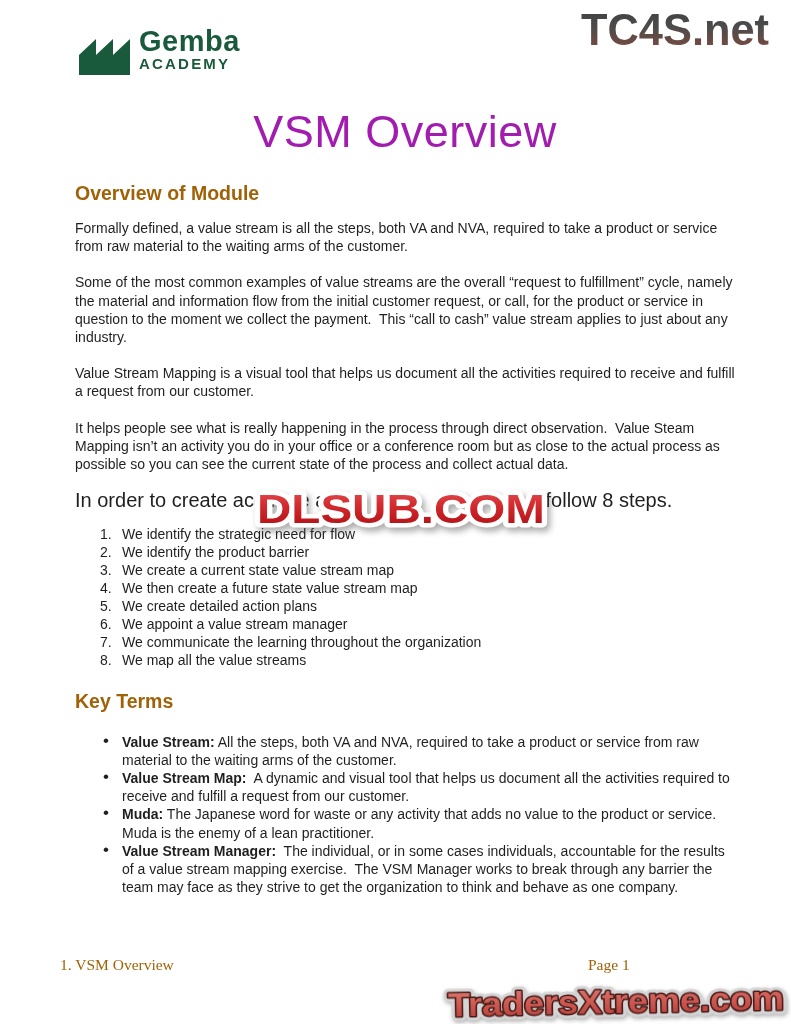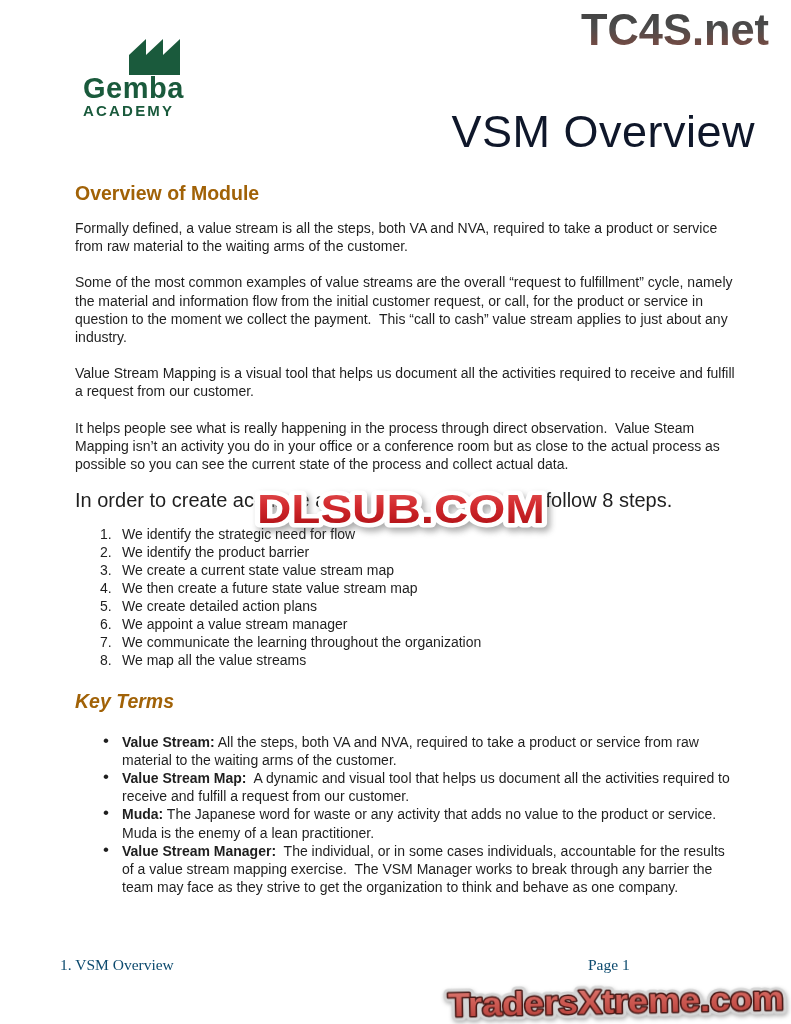--- a/index.html
+++ b/index.html
@@ -4,65 +4,65 @@
 <style>
   * { margin:0; padding:0; box-sizing:border-box; }
   html,body { background:#ffffff; }
   body { font-family:"Liberation Sans", sans-serif; }
   .page {
     position:relative; width:791px; height:1024px; background:#ffffff;
     overflow:hidden; margin:0 auto;
   }
 
   
-  .logo { position:absolute; left:78px; top:25px; display:flex; align-items:flex-end;flex-direction:column; }
+  .logo { position:absolute; left:78px; top:25px; display:flex; align-items:center; }
   .logo-icon { display:block; margin-top:3px; }
   .logo-text { margin-left:5px; color:#1a5a3c; }
   .logo-name { display:block; font-size:29px; font-weight:bold; line-height:27px; letter-spacing:0.5px; }
   .logo-sub  { display:block; font-size:15px; font-weight:bold; letter-spacing:2.2px; line-height:17px; }
 
   
   .wm-tc4s { position:absolute; top:2px; right:18px; }
   .wm-tc4s svg { filter:drop-shadow(0 0 1px rgba(255,255,255,0.9)); }
   .wm-dlsub { position:absolute; left:246px; top:478px; }
   .wm-dlsub svg { filter:drop-shadow(3px 4px 3px rgba(70,70,70,0.45)); }
   .wm-traders { position:absolute; left:442px; top:980px; transform:rotate(-1.2deg); }
   .wm-traders svg { filter:drop-shadow(1px 2px 2px rgba(0,0,0,0.3)); }
   .wm-text { font-family:"Liberation Sans", sans-serif; font-weight:bold; }
 
   
   .content { padding-top:106px; margin-left:75px; width:660px; color:#1f1f1f; }
   h1.doc-title {
-    font-size:45px; font-weight:400; line-height:52px; text-align:right;
-    color:#0f172a; letter-spacing:0.5px; width:700px; margin-left:-20px;
+    font-size:45px; font-weight:400; line-height:52px; text-align:center;
+    color:#a21caf; letter-spacing:0.5px; width:700px; margin-left:-20px;
   }
   h2.sec-heading { font-size:19.5px; line-height:22px; font-weight:bold; color:#a16207; }
   .h-overview { margin-top:24px; }
-  .h-keyterms { margin-top:20px;font-style:italic; }
+  .h-keyterms { margin-top:20px; }
   p.para { font-size:14px; line-height:18.2px; margin-top:18px; white-space:pre-wrap; }
   p.first { margin-top:15px; }
 
   .split-line { position:relative; height:18.2px; margin-top:18px; font-size:20px; line-height:18.2px; }
   .split-left  { position:absolute; left:0; top:0; white-space:nowrap; }
   .split-right { position:absolute; left:455px; top:0; white-space:nowrap; }
 
   ol.steps { margin-top:17px; list-style:none; margin-left:25px; }
   ol.steps li { font-size:14px; line-height:17.9px; display:flex; }
   .step-num { width:22px; flex:0 0 22px; }
   .step-text { white-space:pre-wrap;text-align:right; }
 
   ul.terms { margin-top:21px; list-style:none; margin-left:26px; }
   ul.terms li { position:relative; font-size:14px; line-height:18.2px; padding-left:21px; margin:0; }
   ul.terms li::before { content:"\2022"; position:absolute; left:2px; top:-1px; font-size:17px; }
   .term-name { font-weight:bold; white-space:pre-wrap; }
   .term-text { white-space:pre-wrap; }
 
   
   .footer { position:absolute; top:956px; left:0; width:100%; height:22px;
-            font-family:"Liberation Serif", serif; font-size:15.5px; color:#0c4a6e; }
+            font-family:"Liberation Serif", serif; font-size:15.5px; color:#a16207; }
   .footer-left  { position:absolute; left:60px; top:0; }
   .footer-right { position:absolute; left:588px; top:0; }
 </style>
 </head>
 <body>
 
 <div class="page">
 
   <div class="logo">
     <svg class="logo-icon" width="56" height="47" viewBox="0 0 54 47">

